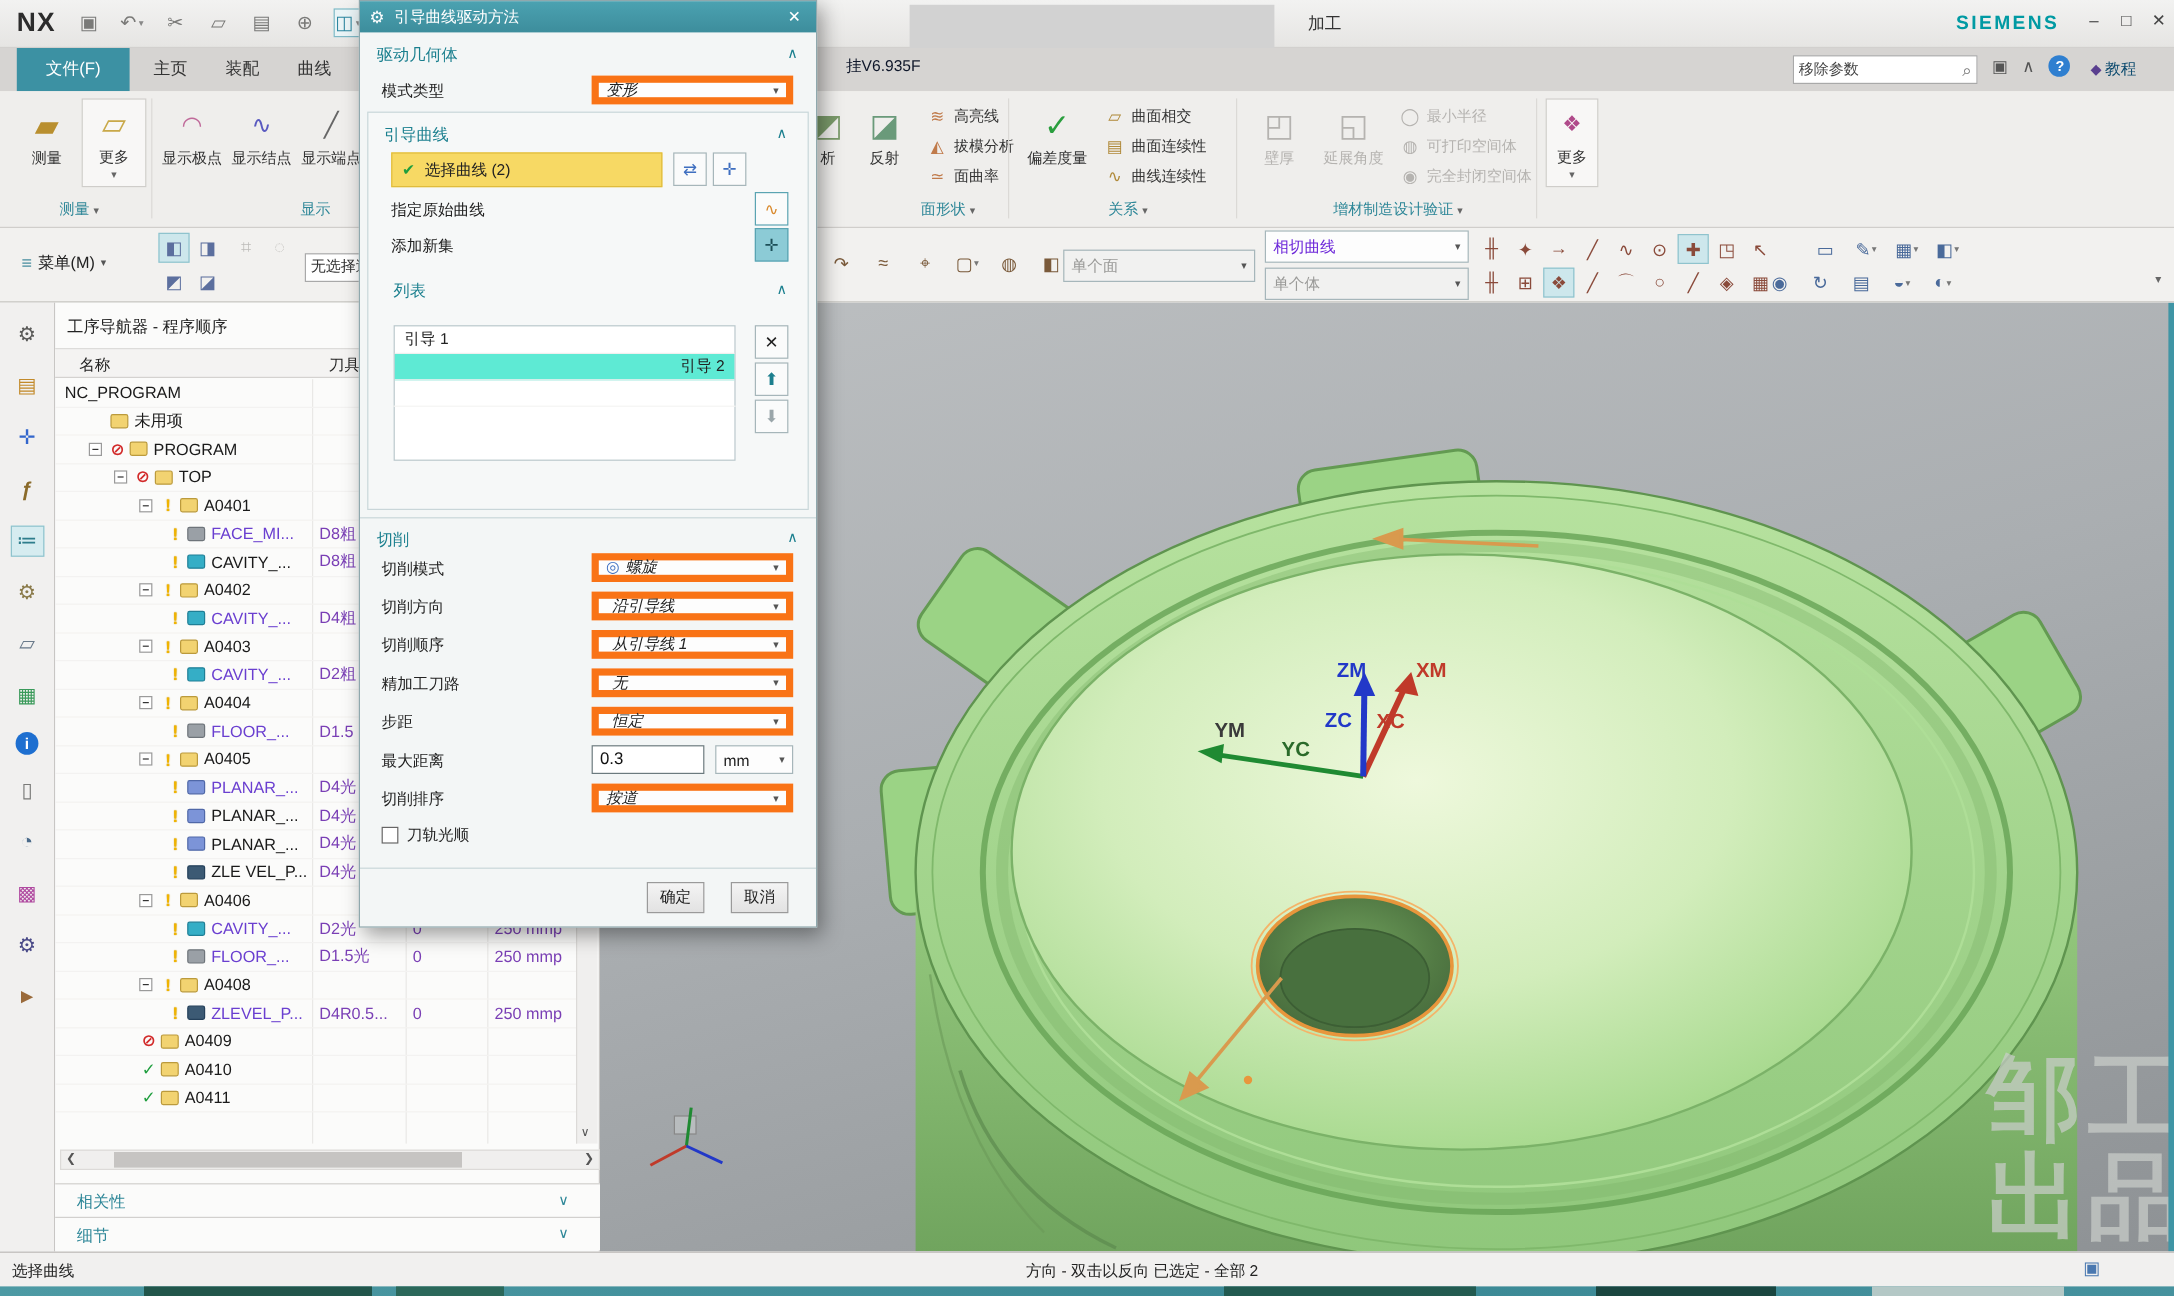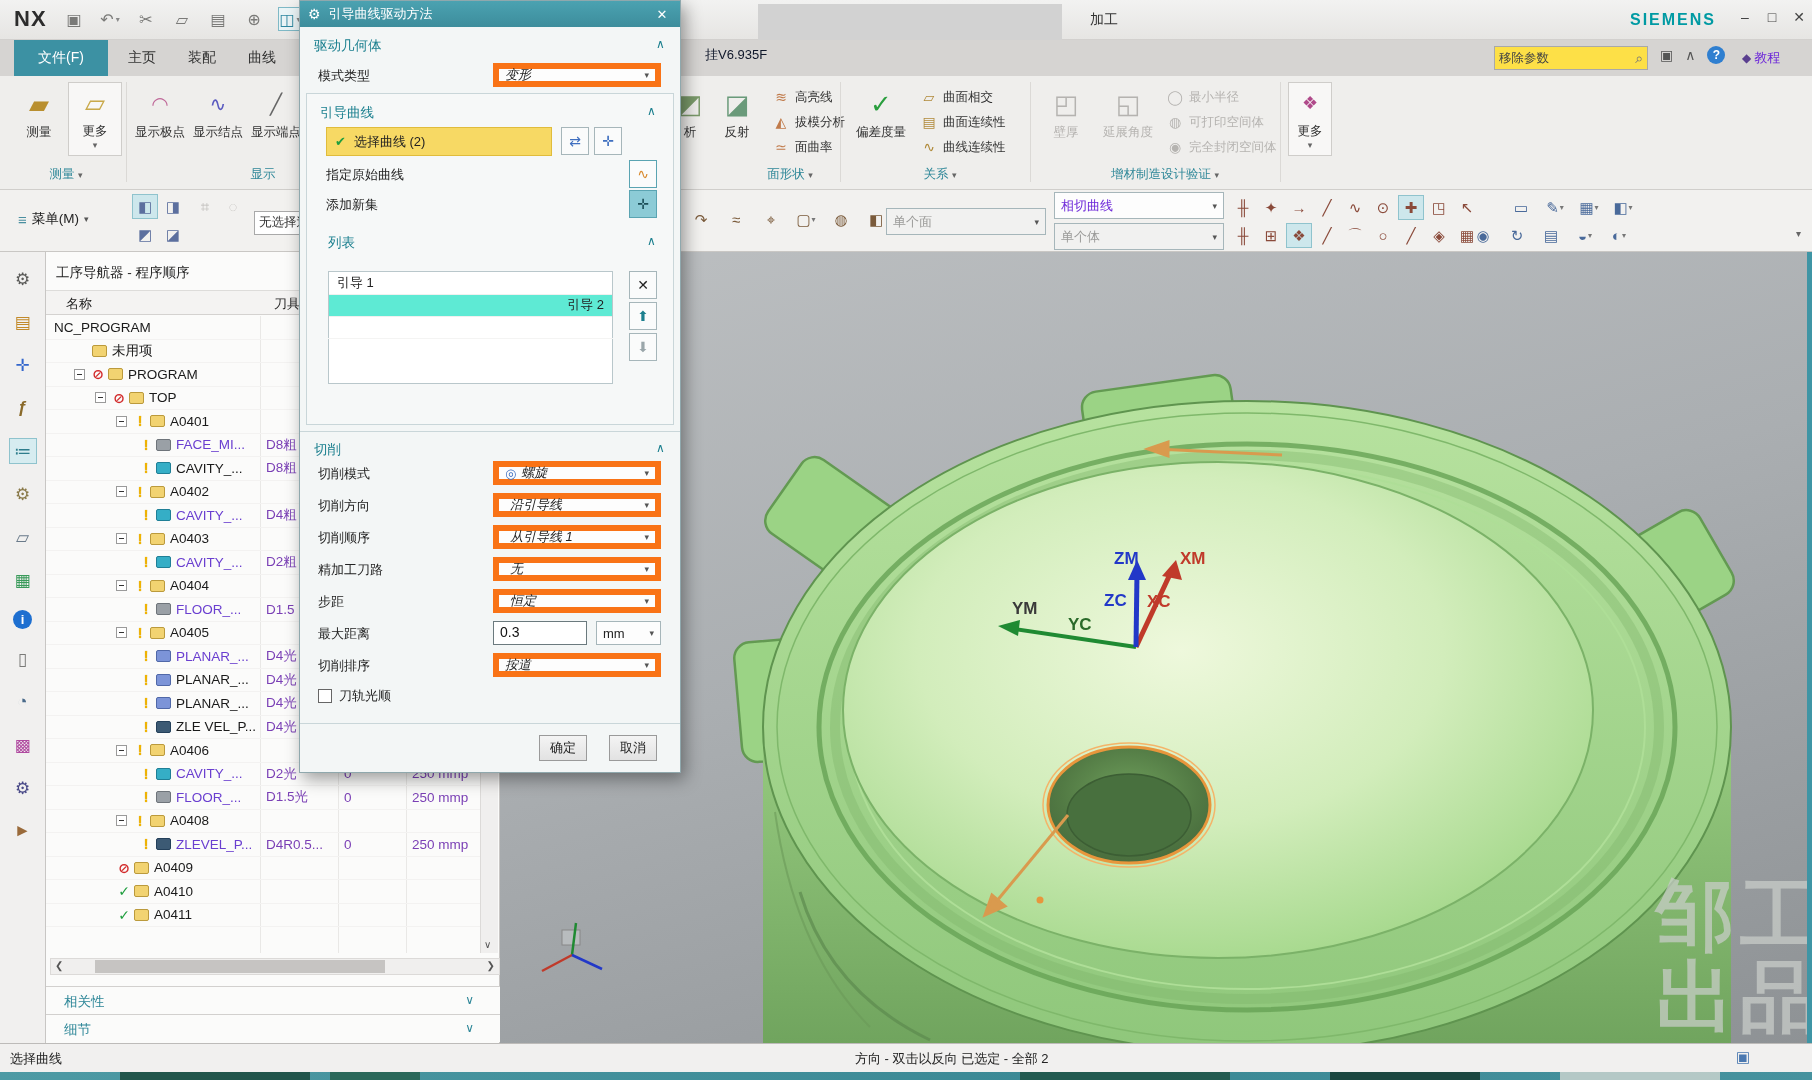--- a/index.html
+++ b/index.html
@@ -18,27 +18,27 @@
   .win-title { position:absolute; left:1090px; top:11px; font-size:14px; color:#333; }
   .brand { position:absolute; left:1630px; top:11px; font-size:16px; font-weight:bold; color:#009aa3; letter-spacing:2px; }
   .winbtn { position:absolute; top:9px; width:22px; text-align:center; font-size:14px; color:#444; }
 
   
   .tabrow { position:absolute; left:0; top:40px; width:1812px; height:36px; background:#d6d4d2; z-index:3; }
   .file-tab { position:absolute; left:14px; top:0; width:94px; height:36px; background:#3c91a3; color:#fff; display:flex; align-items:center; justify-content:center; font-size:14px; }
   .tabs { position:absolute; left:112px; top:0; display:flex; }
   .tab { width:60px; height:36px; display:flex; align-items:center; justify-content:center; font-size:14px; color:#333; }
   .part-label { position:absolute; left:705px; top:6px; font-size:13px; color:#0f172a;text-align:right; }
-  .searchbox { position:absolute; left:1494px; top:6px; width:154px; height:24px; background:#fde047; border:1px solid #a9a9a9; display:flex; align-items:center; padding:0 4px; }
+  .searchbox { position:absolute; left:1494px; top:6px; width:154px; height:24px; background:#ffffff; border:1px solid #a9a9a9; display:flex; align-items:center; padding:0 4px; }
   .searchbox .sv { flex:1; font-size:12.5px; color:#444; }
   .search-glyph { color:#777; font-size:14px; }
   .tr-icons { position:absolute; left:1660px; top:6px; display:flex; gap:12px; align-items:center; }
   .tr-icons .ti { font-size:14px; color:#555; }
   .help-circle { width:18px; height:18px; border-radius:50%; background:#2f7fd0; color:#fff; display:flex; align-items:center; justify-content:center; font-weight:bold; font-size:12px; }
-  .tutorial { position:absolute; left:1742px; top:9px; font-size:13px; color:#6d28d9; }
+  .tutorial { position:absolute; left:1742px; top:9px; font-size:13px; color:#0c4a6e; }
   .tutorial::before { content:"◆"; color:#5a3f8f; margin-right:3px; font-size:12px; }
 
   
   .ribbon { position:absolute; left:0; top:76px; width:1812px; height:114px; background:#efeeec; border-bottom:1px solid #d0cecb; z-index:3; }
   .rsep { position:absolute; top:6px; width:1px; height:100px; background:#dbd9d6; }
   .rbig { position:absolute; display:flex; flex-direction:column; align-items:center; width:54px; }
   .rbig .ric { font-size:26px; height:40px; display:flex; align-items:center; color:#b98f2f; }
   .rbig .rlb { font-size:12.5px; color:#333; }
   .rraised { border:1px solid #cfcdca; background:#f8f7f6; }
   .rstack { position:absolute; display:flex; flex-direction:column; gap:3px; }

